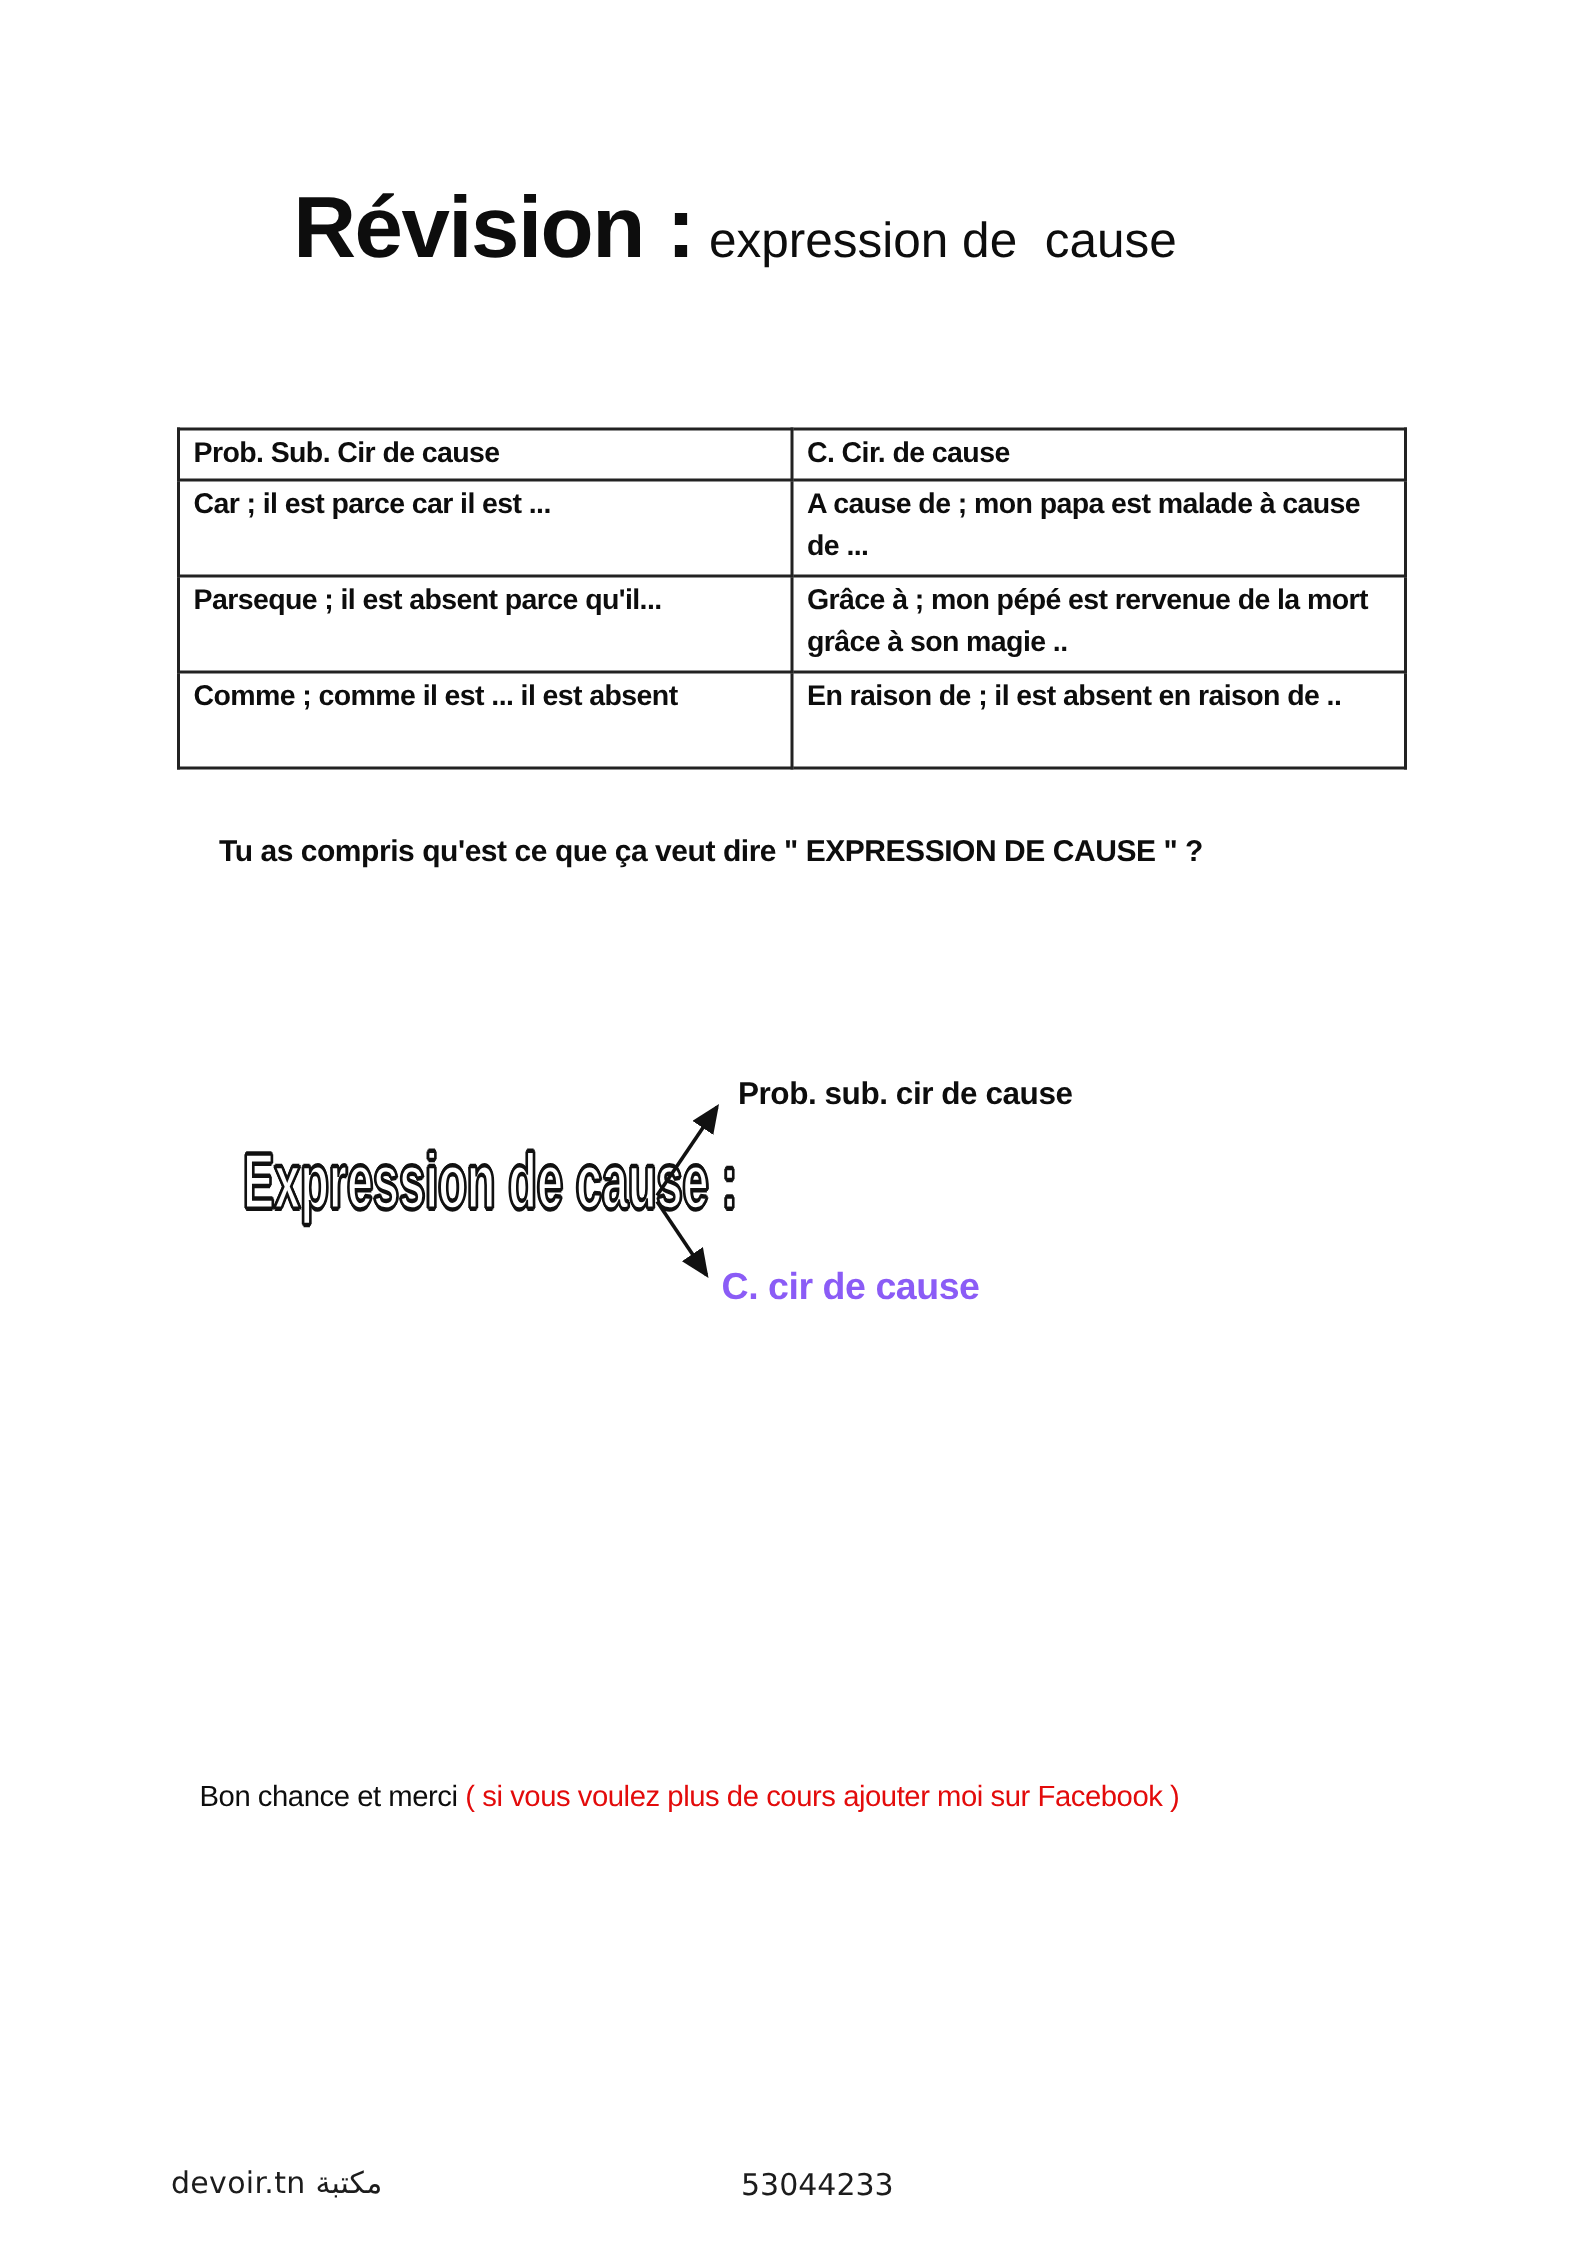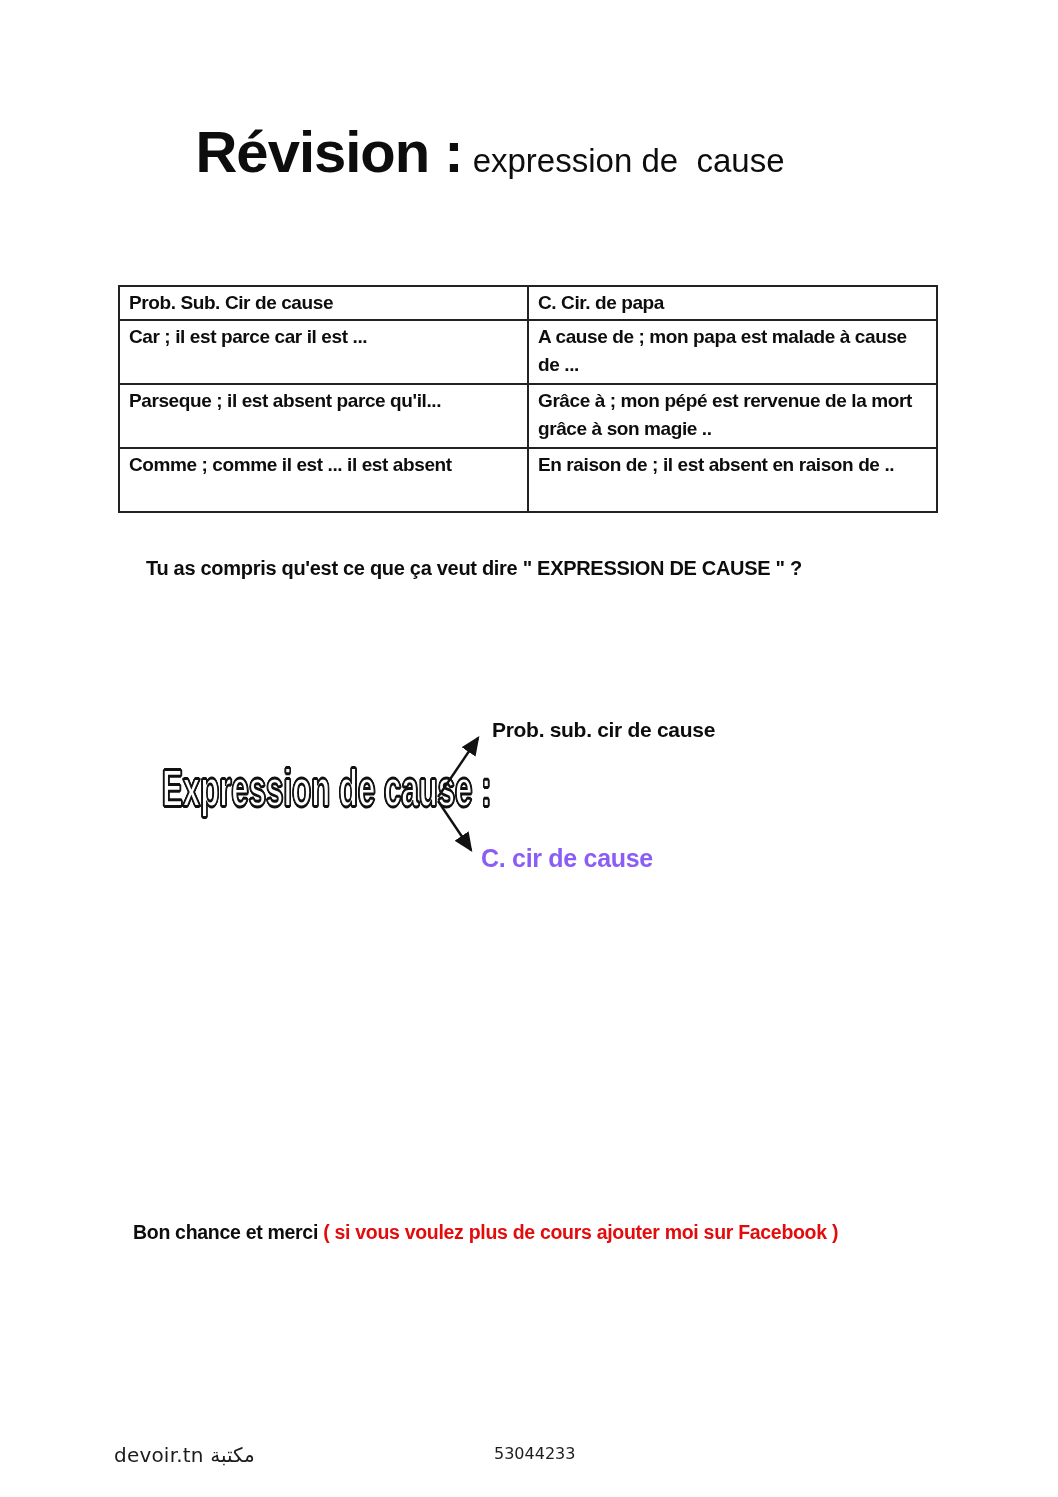--- a/index.html
+++ b/index.html
@@ -121,23 +121,23 @@
     font-weight: 700;
     letter-spacing: -0.3px;
     color: #8b5cf6;
     white-space: nowrap;
   }
 
   
   .closing-line {
     position: absolute;
     left: 133px;
-    top: 1221px;
+    top: 1187px;
     font-size: 19.5px;
-    font-weight: 700;
+    font-weight: 400;
     letter-spacing: -0.3px;
     white-space: nowrap;
   }
   .closing-black { color: #0d0d0d; }
   .closing-red { color: #e30b0b; }
 
   
   .footer-left {
     position: absolute;
     left: 114px;
@@ -146,39 +146,39 @@
     font-size: 20px;
     font-weight: 400;
     color: #1c1c1c;
     letter-spacing: 0.2px;
   }
   .footer-center {
     position: absolute;
     left: 494px;
     top: 1444px;
     font-family: "DejaVu Sans", sans-serif;
-    font-size: 16px;
+    font-size: 20px;
     font-weight: 400;
     color: #1c1c1c;
   }
 </style>
 </head>
 <body>
 
 <div class="page">
 
   <div class="title-block">
     <span class="title-main">Révision :</span><span class="title-sub">expression de  cause</span>
   </div>
 
   <table class="cause-table">
     <tbody>
       <tr class="hdr-row">
         <td>Prob. Sub. Cir de cause</td>
-        <td>C. Cir. de papa</td>
+        <td>C. Cir. de cause</td>
       </tr>
       <tr class="body-row">
         <td>Car ; il est parce car il est ...</td>
         <td>A cause de ; mon papa est malade à cause de ...</td>
       </tr>
       <tr class="body-row">
         <td>Parseque ; il est absent parce qu'il...</td>
         <td>Grâce à ; mon pépé est rervenue de la mort grâce à son magie ..</td>
       </tr>
       <tr class="body-row">

